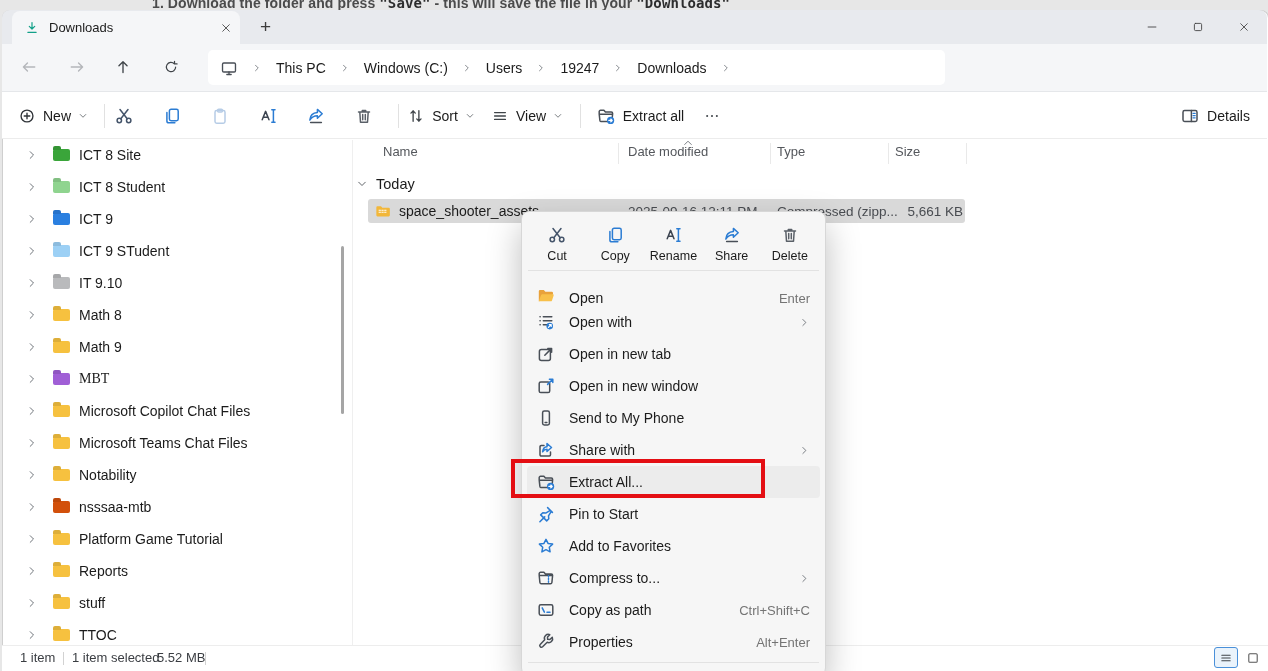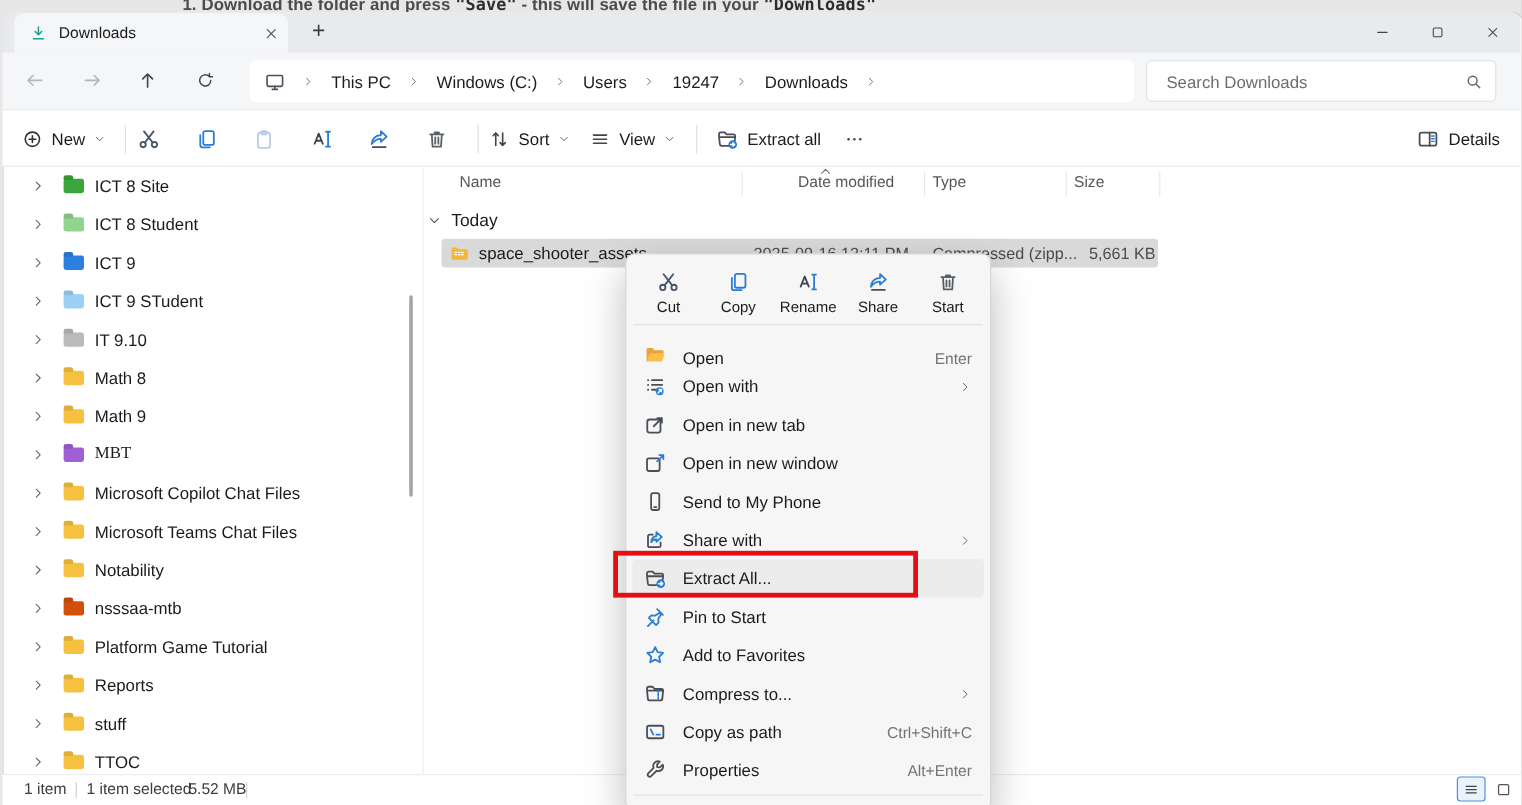--- a/index.html
+++ b/index.html
@@ -216,31 +216,20 @@
       <span class="crumb">Downloads</span>
       <span class="ic i10">
         <svg viewBox="0 0 20 20" width="100%" height="100%" fill="none" stroke-width="1.5" stroke-linecap="round" stroke-linejoin="round">
           <g stroke="#5f646b">
             <path d="M7 4.5 12.5 10 7 15.5"></path>
           </g>
         </svg>
       </span>
     </div>
 
-  <div class="searchbox abs">
-    <input placeholder="Search Downloads" style="">
-    <span class="ic i16">
-        <svg viewBox="0 0 20 20" width="100%" height="100%" fill="none" stroke-width="1.5" stroke-linecap="round" stroke-linejoin="round">
-          <g stroke="#5f646b">
-            <circle cx="9" cy="9" r="4.6"></circle>
-            <path d="M12.4 12.4 16.4 16.4"></path>
-          </g>
-        </svg>
-      </span>
-  </div>
 
   <div class="abs toolbar-bg"></div>
   <div class="abs tbtn" style="left:10px;width:86px;">
     <span class="ic i18">
         <svg viewBox="0 0 20 20" width="100%" height="100%" fill="none" stroke-width="1.5" stroke-linecap="round" stroke-linejoin="round">
           <g stroke="#2f3338">
             <circle cx="10" cy="10" r="6.6"></circle>
             <path d="M10 6.9 v6.2 M6.9 10 h6.2"></path>
           </g>
         </svg>
@@ -570,21 +559,21 @@
           </svg>
         </span>
         <span class="folder" style="--c: #f6c13f;"></span>
         <span>TTOC</span>
       </div>
     </div>
   <div class="abs sb-scroll"></div>
   <div class="abs v-divider"></div>
 
   <div class="abs col-head" style="left:383px;">Name</div>
-  <div class="abs col-head" style="left:665px;">Date modified</div>
+  <div class="abs col-head" style="left:628px;">Date modified</div>
   <div class="abs col-head" style="left:777px;">Type</div>
   <div class="abs col-head" style="left:895px;">Size</div>
   <div class="abs ic i12" style="left:682px;top:137px;z-index:4;">
       <svg viewBox="0 0 20 20" width="100%" height="100%" fill="none" stroke-width="1.5" stroke-linecap="round" stroke-linejoin="round">
         <g stroke="#6a6f75">
           <path d="M4.5 12.5 10 7 15.5 12.5"></path>
         </g>
       </svg>
     </div>
   <div class="abs col-sep" style="left:618px;"></div>
@@ -669,21 +658,21 @@
           <span class="ql">Share</span>
         </div>
         <div class="quick">
           <span class="ic i20">
             <svg viewBox="0 0 20 20" width="100%" height="100%" fill="none" stroke-width="1.5" stroke-linecap="round" stroke-linejoin="round">
               <g stroke="#5a6068">
                 <path d="M4.5 6 h11 M8.3 6 V4.4 h3.4 V6 M5.8 6 l.7 10.2 h7 L14.2 6 M8.7 8.6 v5.2 M11.3 8.6 v5.2"></path>
               </g>
             </svg>
           </span>
-          <span class="ql">Start</span>
+          <span class="ql">Delete</span>
         </div>
       </div>
     <div class="menu-sep" style="top:58px;"></div>
     <div id="menu-items">
         <div class="menu-item" style="top: 62px; align-items: flex-end;">
           <span class="ic i20">
             <svg viewBox="0 0 20 20" width="100%" height="100%" fill="none" stroke-width="1.5" stroke-linecap="round" stroke-linejoin="round">
               <path d="M2.8 15.3 V5.2 a1.2 1.2 0 0 1 1.2-1.2 h3.8 l1.6 1.8 h6.4 a1.2 1.2 0 0 1 1.2 1.2 v1.4 z" fill="#e9a23b"></path>
               <path d="M2.8 15.3 5 9.2 a1.3 1.3 0 0 1 1.2-.85 h10.6 a.9.9 0 0 1 .85 1.2 L16 14.4 a1.3 1.3 0 0 1-1.23.9 H3.6 a.85.85 0 0 1-.8 0 z" fill="#f8c04a"></path>
             </svg>

